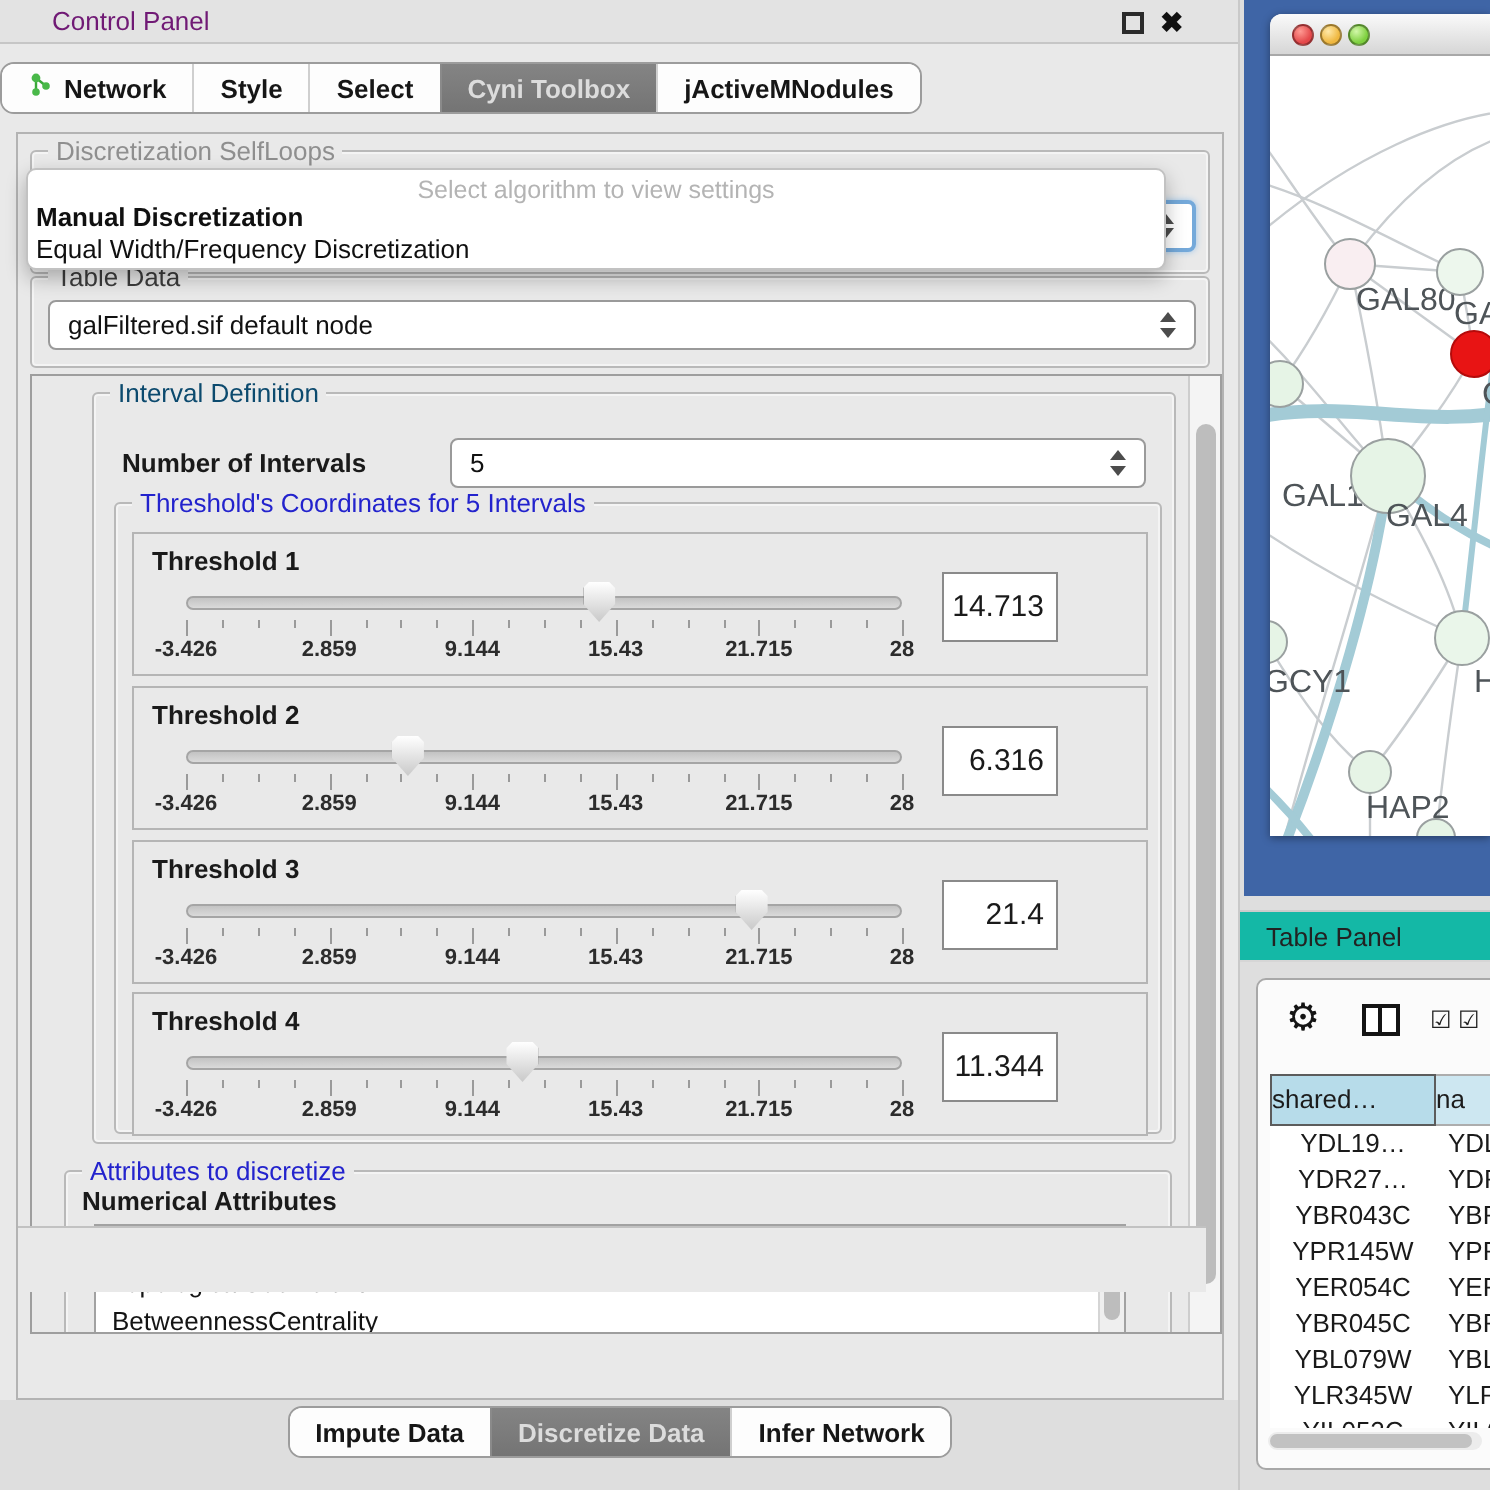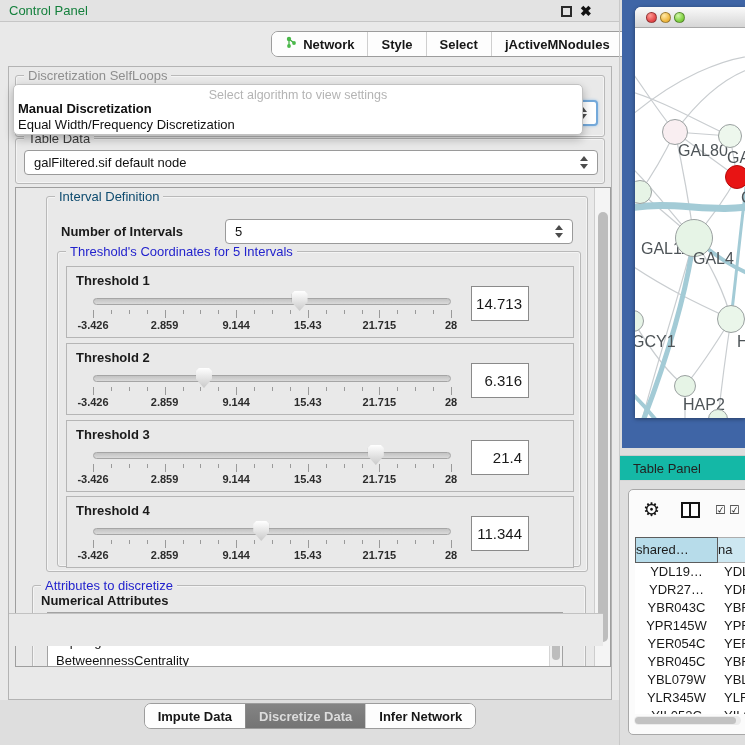--- a/index.html
+++ b/index.html
@@ -4,31 +4,31 @@
 <style>
   * { margin:0; padding:0; box-sizing:border-box; }
   html,body { width:745px; height:745px; overflow:hidden; background:#dedede;
     font-family:"Liberation Sans", sans-serif; font-size:13px; color:#1a1a1a; }
   .abs { position:absolute; }
   #stage { position:relative; width:745px; height:745px; }
 
   
   #left-panel { left:0; top:0; width:620px; height:700px; background:#e9e9e9; }
   #cp-titlebar { left:0; top:0; width:620px; height:22px; background:#e3e3e3;
-    border-bottom:1px solid #c6c6c6; line-height:22px; padding-left:9px; color:#15803d; }
+    border-bottom:1px solid #c6c6c6; line-height:22px; padding-left:26px; color:#701a75; }
   #cp-float { left:561px; top:6px; width:11px; height:11px; border:2px solid #2b2b2b; background:transparent; }
   #cp-close { left:580px; top:1px; width:16px; height:20px; font-weight:bold; font-size:14px; color:#111; line-height:20px; }
 
   .seg-control { display:inline-flex; border:1px solid #9c9c9c; border-radius:7px;
     overflow:hidden; background:#fff; height:26px; }
   .seg { display:flex; align-items:center; gap:5px; padding:0 13px; font-weight:bold;
     color:#161616; background:#fdfdfd; border-left:1px solid #cfcfcf; white-space:nowrap; }
   .seg:first-child { border-left:none; }
   .seg.sel { background:linear-gradient(#848484,#747474); color:#dcdcdc; border-left-color:#8a8a8a; }
-  #top-tabs { left:0; top:31px; width:732px; text-align:right;text-decoration:underline; }
+  #top-tabs { left:0; top:31px; width:732px; text-align:left;text-decoration:underline; }
   #bottom-tabs { left:0; top:703px; width:620px; text-align:center; }
 
   #outer-panel { left:8px; top:66px; width:604px; height:634px; background:#e9e9e9;
     border:1px solid #b3b3b3; }
 
   .titled-group { position:absolute; border:1px solid #b9b9b9; border-radius:3px;
     box-shadow:inset 0 0 0 1px #f4f4f4; }
   .gtitle { position:absolute; top:-8px; left:8px; background:#e9e9e9; padding:0 4px; line-height:15px; }
   .gtitle.gray { color:#8f8f8f; }
   .gtitle.green { color:#0c4a6e; }
@@ -156,25 +156,25 @@
                 <circle cx="4" cy="10" r="1.9" fill="#49b849"></circle>
               </svg></span>
             <span>Network</span>
           </span>
           <span class="seg">
             <span>Style</span>
           </span>
           <span class="seg">
             <span>Select</span>
           </span>
+          <span class="seg sel">
+            <span>Cyni Toolbox</span>
+          </span>
           <span class="seg">
             <span>jActiveMNodules</span>
-          </span>
-          <span class="seg sel">
-            <span>Cyni Toolbox</span>
           </span>
         </span>
     </div>
 
     <div id="outer-panel" class="abs">
 
       <div id="algo-group" class="titled-group">
         <span class="gtitle gray">Discretization SelfLoops</span>
         <div id="algo-combo" class="combo">
             <span class="arrows"></span>

